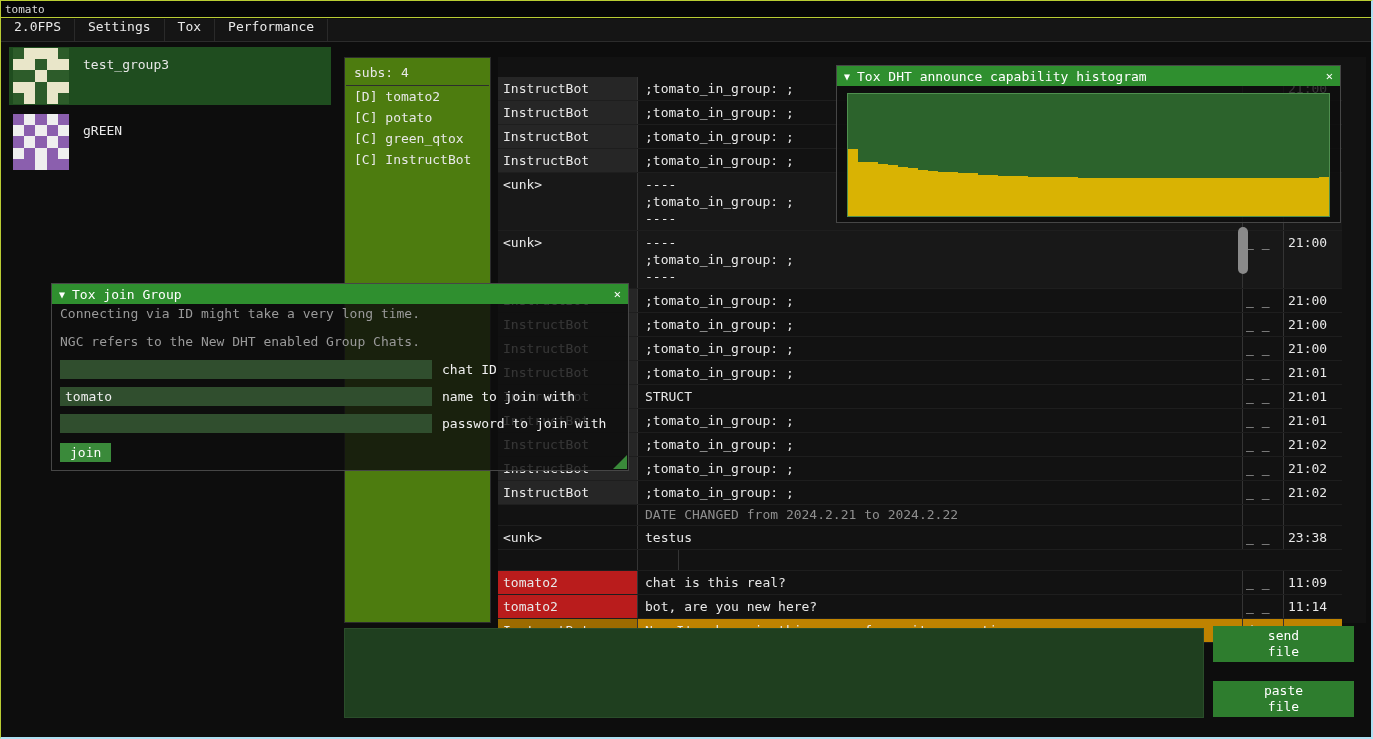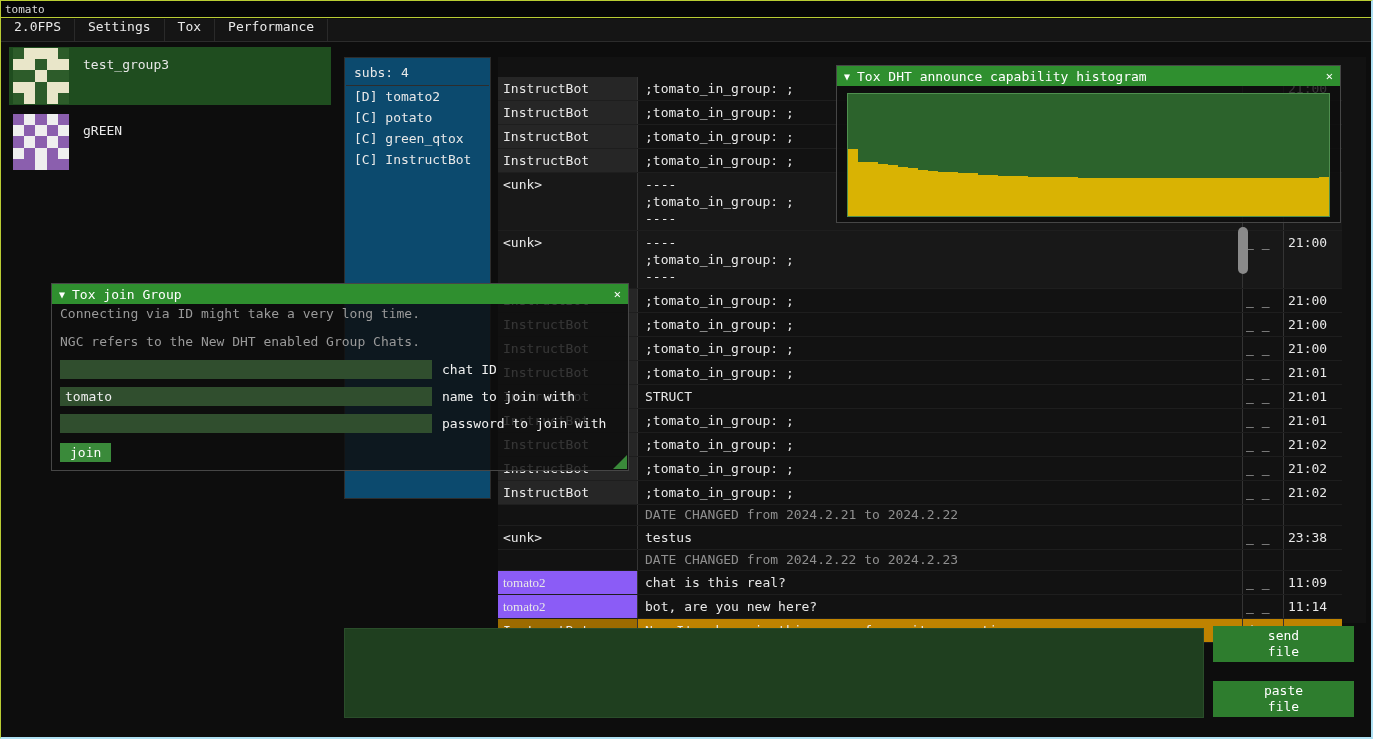--- a/index.html
+++ b/index.html
@@ -19,40 +19,40 @@
   .menu-item { padding:0 13px 0; border-right:1px solid #2a2a2a; }
   
   #contact-list { position:absolute; left:8px; top:46px; width:322px; }
   .contact { display:flex; align-items:flex-start; height:58px; margin-bottom:8px; }
   .contact.selected { background:#1f4d1f; }
   .avatar { width:56px; height:56px; margin:1px 0 0 4px; display:grid;
     grid-template-columns:repeat(5,1fr); grid-template-rows:repeat(5,1fr); flex:0 0 auto; }
   .avatar i { display:block; }
   .clabel { margin:10px 0 0 14px; }
   
-  #group-panel { position:absolute; left:343px; top:56px; width:147px; height:442px;
-    background:#0c4a6e; border:1px solid #2d2d2d; box-sizing:border-box; }
+  #group-panel { position:absolute; left:343px; top:56px; width:147px; height:566px;
+    background:#4d7c0f; border:1px solid #2d2d2d; box-sizing:border-box; }
   .subs { padding:7px 9px 5px; }
   .gsep { border-bottom:1px solid #2d2d2d; margin:0 1px; }
   .member { padding:2px 9px; line-height:17px; }
   
   #chat-panel { position:absolute; left:497px; top:56px; width:868px; height:566px; background:#121212; }
   .tabstrip { height:20px; border-bottom:1px solid #333; display:flex; }
   .tab { background:#262626; padding:2px 13px 0; margin-left:8px; }
   #chat-rows { position:absolute; left:0; top:20px; width:844px; }
   .crow { display:flex; align-items:stretch; border-bottom:1px solid #1e1e1e; }
   .cname { width:140px; flex:0 0 140px; padding:3px 5px; box-sizing:border-box;
     border-right:1px solid #343434; line-height:17px; white-space:pre; overflow:hidden; }
   .cmsg { flex:1; padding:3px 7px; border-right:1px solid #343434; line-height:17px; white-space:pre; overflow:hidden; }
   .cflags { width:34px; flex:0 0 34px; padding:3px 3px; border-right:1px solid #343434;
     color:#d0d0d0; line-height:17px; white-space:pre; }
   .ctime { width:50px; flex:0 0 50px; padding:3px 4px; line-height:17px; white-space:pre; }
   .crow.bot .cname { background:#262626; }
   .crow.unkml { background:#181818; }
-  .crow.t2 .cname { background:#8b5cf6;font-family:Liberation Serif, serif; }
+  .crow.t2 .cname { background:#b91c1c; }
   .crow.highlight { background:#bf8300; }
   .crow.highlight .cname { background:#9c6b00; }
   .crow.highlight .ctime { font-weight:bold; }
   .crow.date { min-height:20px; }
   .crow.date .cmsg { color:#8f8f8f; line-height:14px; }
   #msg-scroll { position:absolute; left:1237px; top:226px; width:10px; height:47px;
     background:#8a8a8a; border-radius:5px; }
   
   #composer-input { position:absolute; left:343px; top:627px; width:860px; height:90px;
     background:#1f3f1f; border:1px solid #2a4d2a; box-sizing:border-box; resize:none; outline:none;
@@ -271,21 +271,20 @@
          <div class="ctime"></div>
        </div>
         <div class="crow unk">
          <div class="cname">&lt;unk&gt;</div>
          <div class="cmsg"><div>testus</div></div>
          <div class="cflags">_ _</div>
          <div class="ctime">23:38</div>
        </div>
         <div class="crow date">
          <div class="cname"></div>
-         <div class="cmsg">DATE CHANGED from 2024.2.22 to 2024.2.23</div>
          <div class="cflags"></div>
          <div class="ctime"></div>
        </div>
         <div class="crow t2">
          <div class="cname">tomato2</div>
          <div class="cmsg"><div>chat is this real?</div></div>
          <div class="cflags">_ _</div>
          <div class="ctime">11:09</div>
        </div>
         <div class="crow t2">

